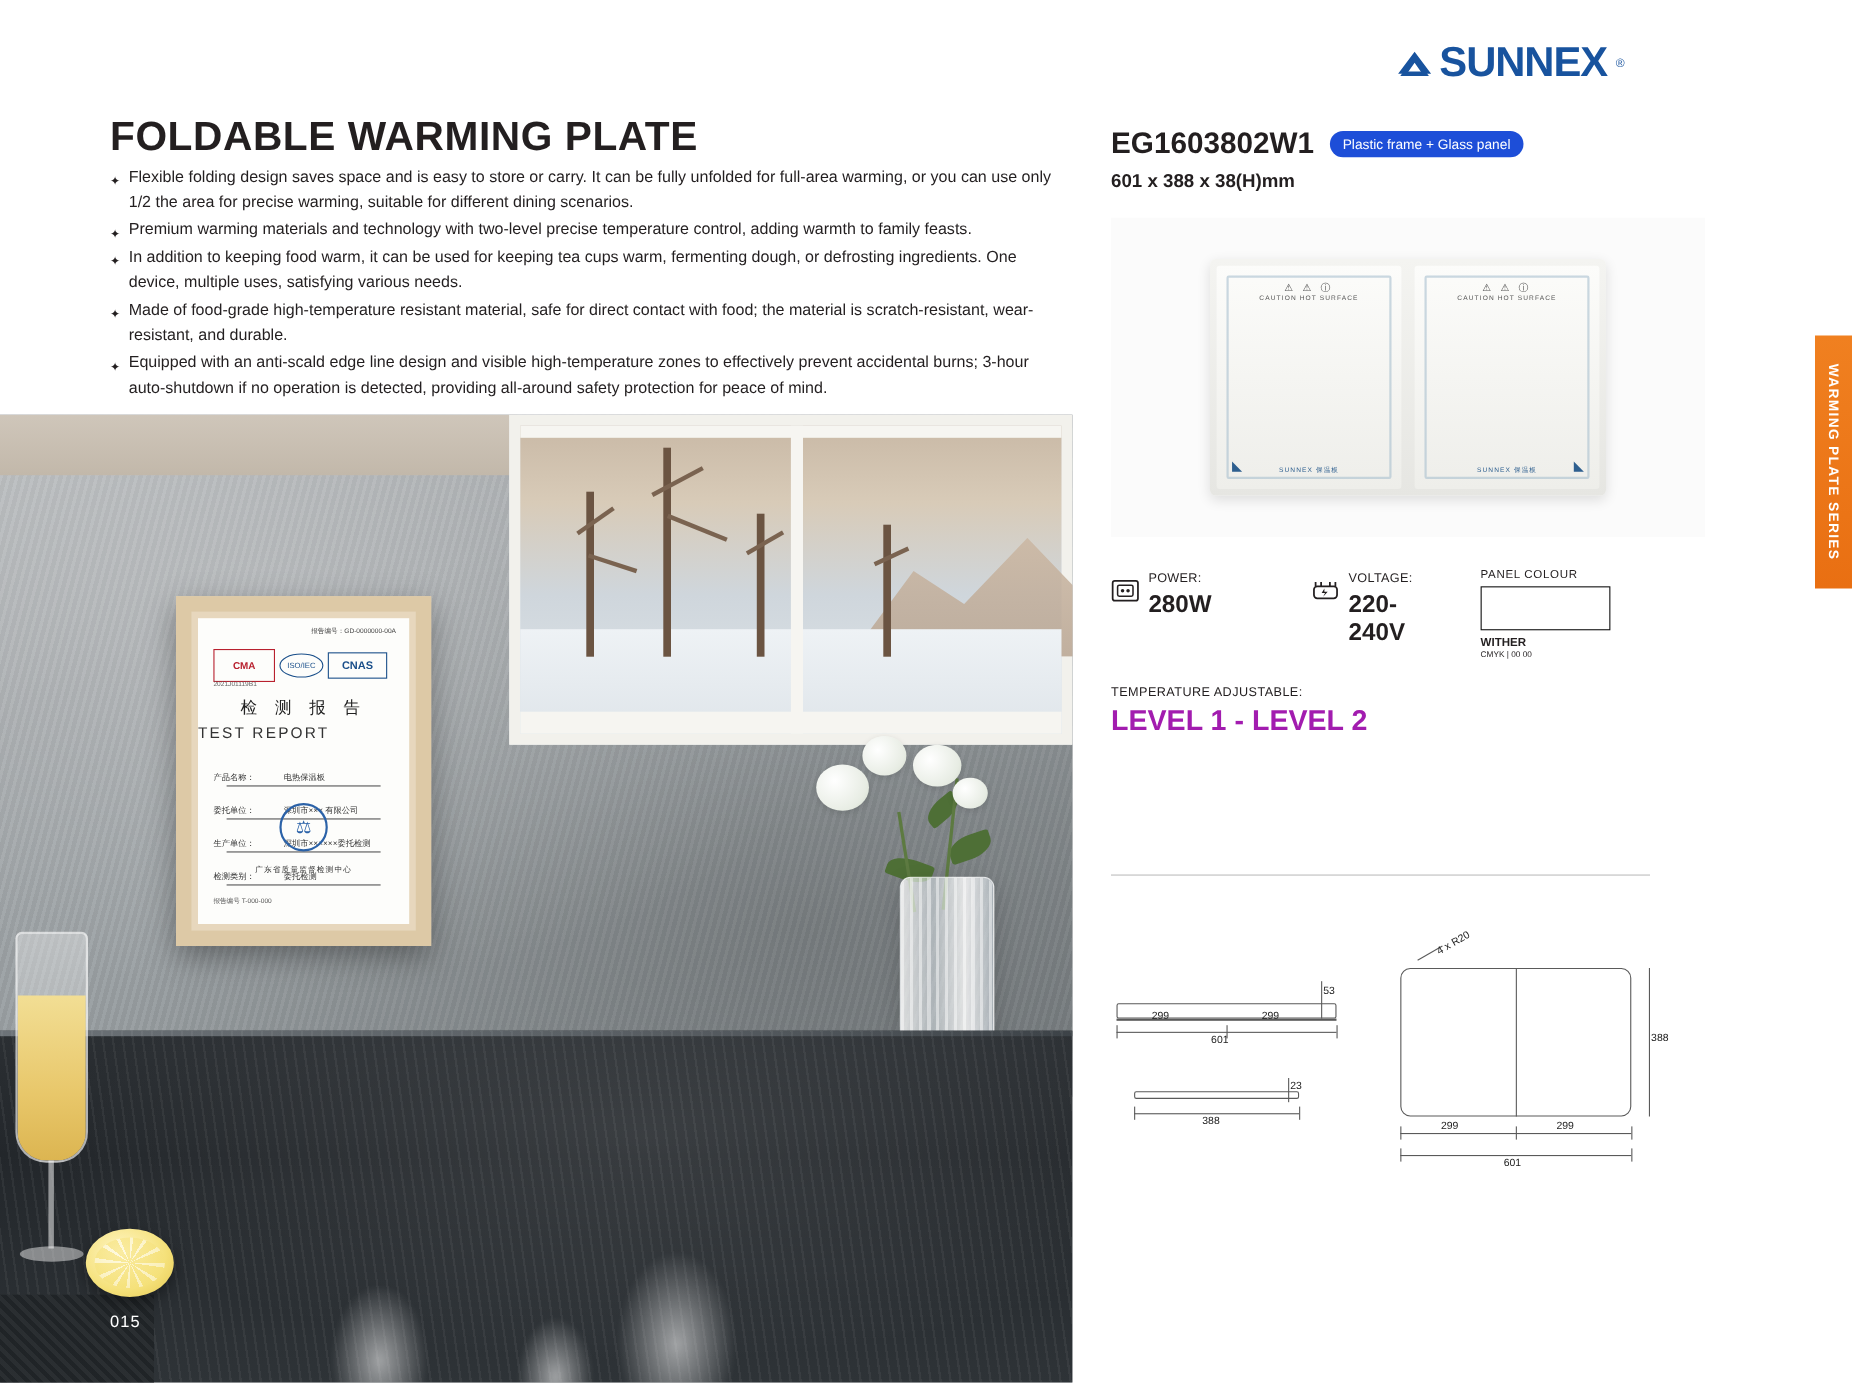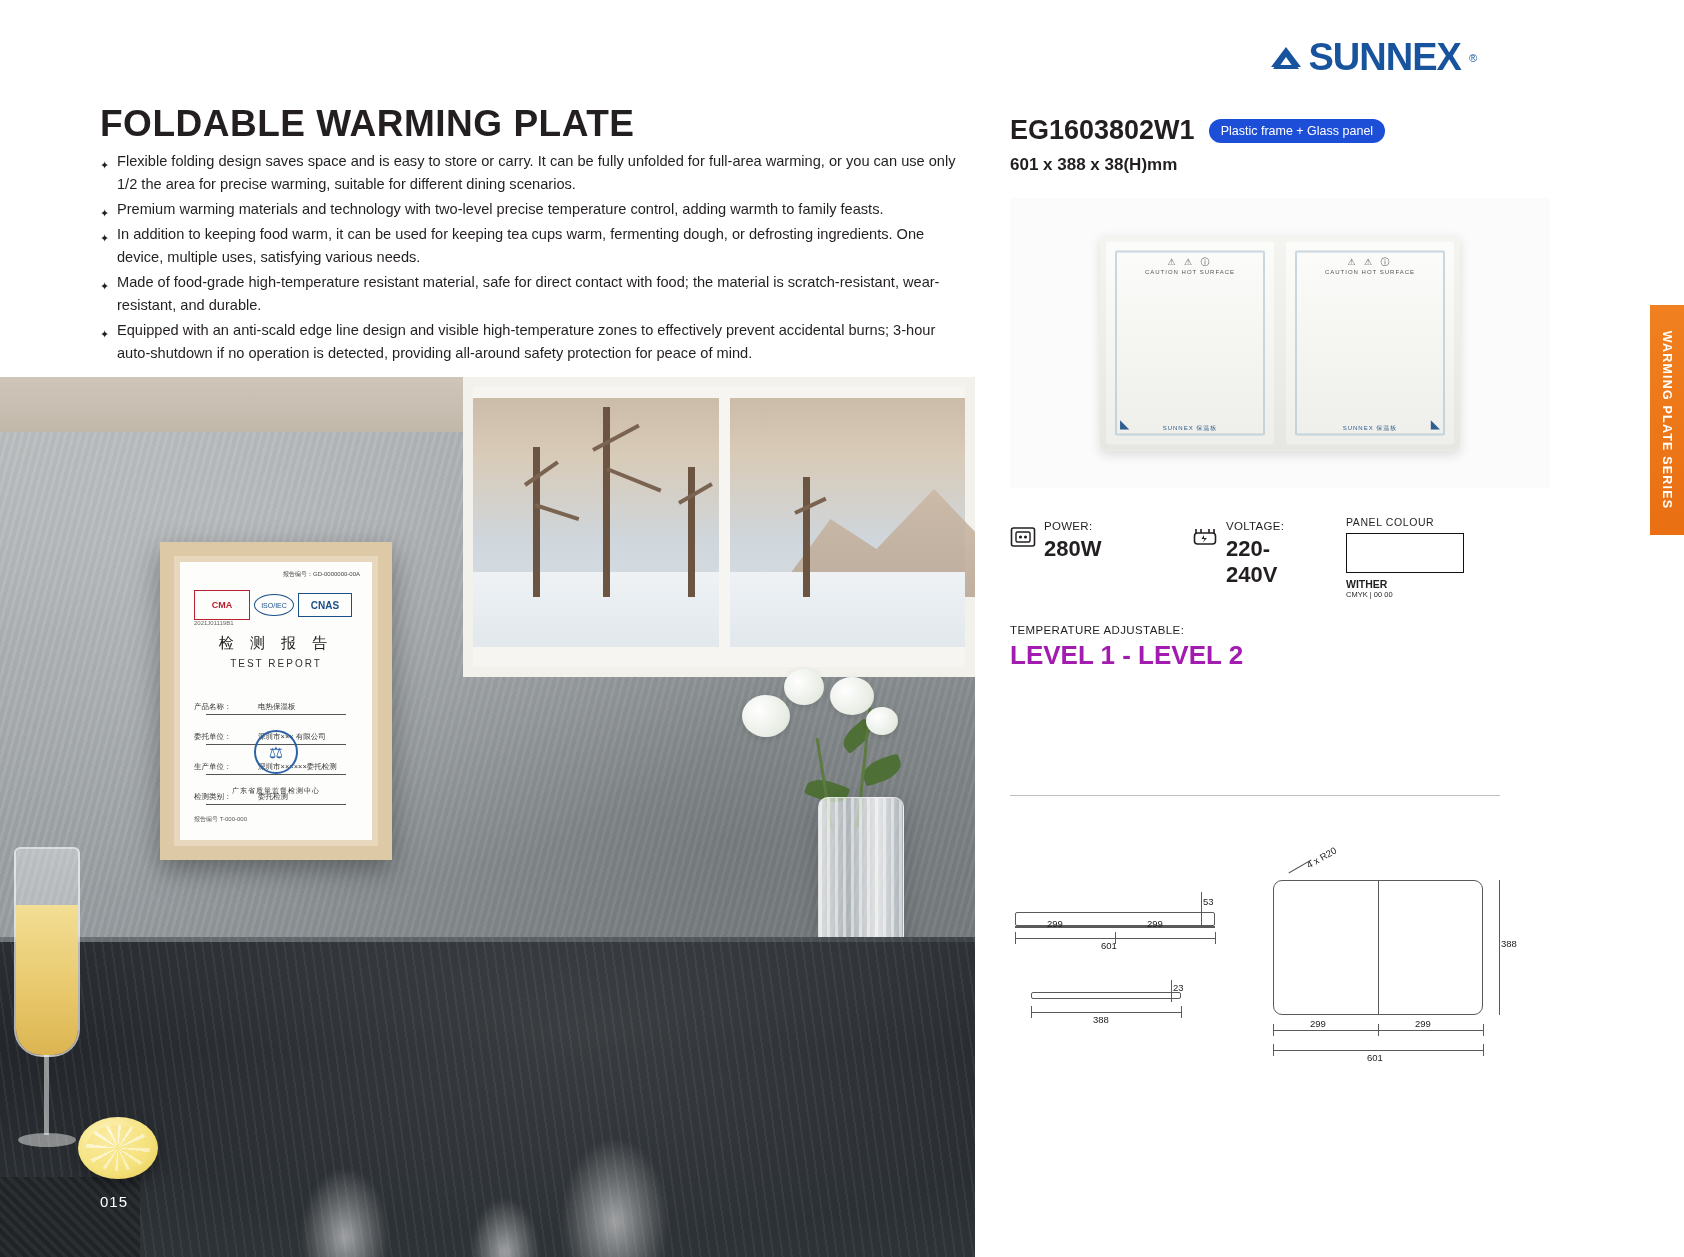--- a/index.html
+++ b/index.html
@@ -115,22 +115,22 @@
   }
   .cert .cnas{
     width:54px;height:24px;border:1px solid #1a4f8a;color:#1a4f8a;
     font-size:10px;font-weight:bold;display:flex;align-items:center;justify-content:center;
   }
   .cert .cn-title{
     position:absolute; top:72px; left:0; right:0; text-align:center;
     font-size:15px; letter-spacing:6px; color:#222;
   }
   .cert .en-title{
-    position:absolute; top:96px; left:0; right:0; text-align:center;
-    font-size:10px; letter-spacing:2px; color:#333;
+    position:absolute; top:96px; left:0; right:0; 
+    font-size:14px; letter-spacing:2px; color:#333;
   }
   .cert .row{
     position:absolute; left:26px; right:26px; height:1px; background:#555;
   }
   .cert .rowlabel{
     position:absolute; left:14px; font-size:7.5px; color:#333;
   }
   .cert .rowtext{
     position:absolute; font-size:7.5px; color:#333;
   }

